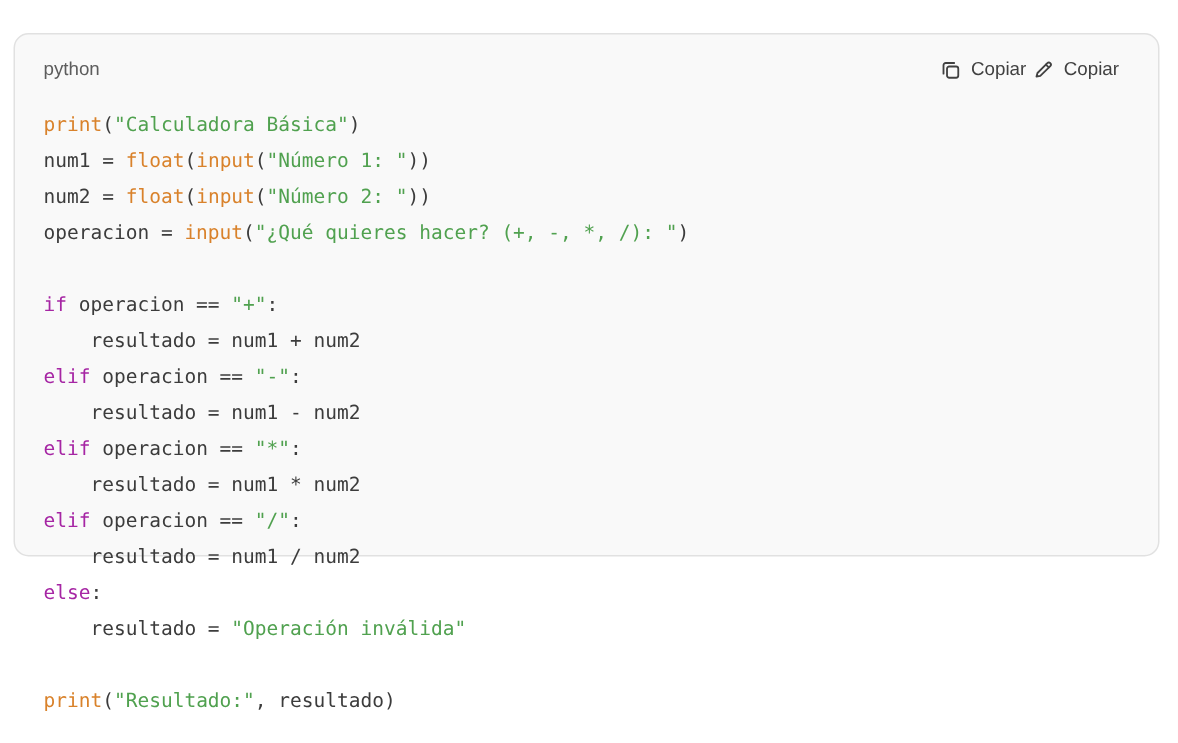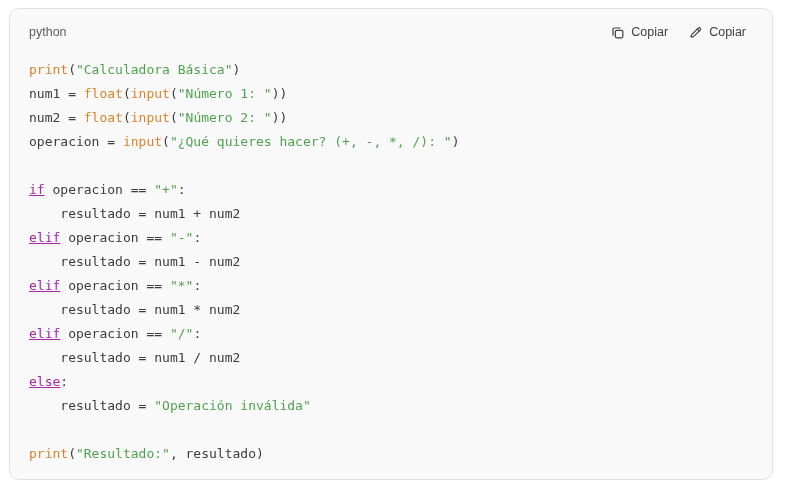--- a/index.html
+++ b/index.html
@@ -7,43 +7,43 @@
     padding: 0;
     width: 785px;
     height: 495px;
     background: #ffffff;
     font-family: "Liberation Sans", sans-serif;
     overflow: hidden;
   }
   .code-block {
     position: absolute;
     left: 9px;
-    top: 8px;
+    top: 22px;
     width: 764px;
-    height: 472px;
+    height: 349px;
     background: var(--block-bg, #f9f9f9);
     border: 1px solid var(--border-color, #e1e1e1);
     border-radius: 10px;
     box-sizing: border-box;
   }
   .code-header {
     display: flex;
     align-items: center;
     justify-content: space-between;
     padding: 12px 26px 6px 19px;
     height: 22px;
   }
   .lang-label {
     font-size: 12.5px;
     color: var(--lang-color, #5d5d5d);
   }
   .header-actions {
     display: flex;
     align-items: center;
-    gap: 20px;
+    gap: 4px;
   }
   .header-btn {
     display: flex;
     align-items: center;
     gap: 6px;
     font-size: 12.5px;
     color: var(--btn-color, #414141);
     background: none;
     border: none;
     padding: 0;
@@ -62,21 +62,21 @@
     padding: 9px 19px 26px 19px;
     font-family: "DejaVu Sans Mono", "Liberation Mono", monospace;
     font-size: 13px;
     line-height: 24px;
     color: var(--plain-color, #3c3c3c);
     white-space: pre;
     overflow: hidden;
   }
   .code-line { height: 24px; }
   .tok-plain   { color: var(--plain-color, #3c3c3c); }
-  .tok-keyword { color: var(--keyword-color, #a626a4); text-decoration: underline; }
+  .tok-keyword { color: var(--keyword-color, #a626a4); }
   .tok-builtin { color: var(--builtin-color, #d9822b); }
   .tok-string  { color: var(--string-color, #50a14f); }
 </style>
 </head>
 <body>
 
 <div class="code-block">
   <div class="code-header">
     <span class="lang-label">python</span>
     <div class="header-actions">

